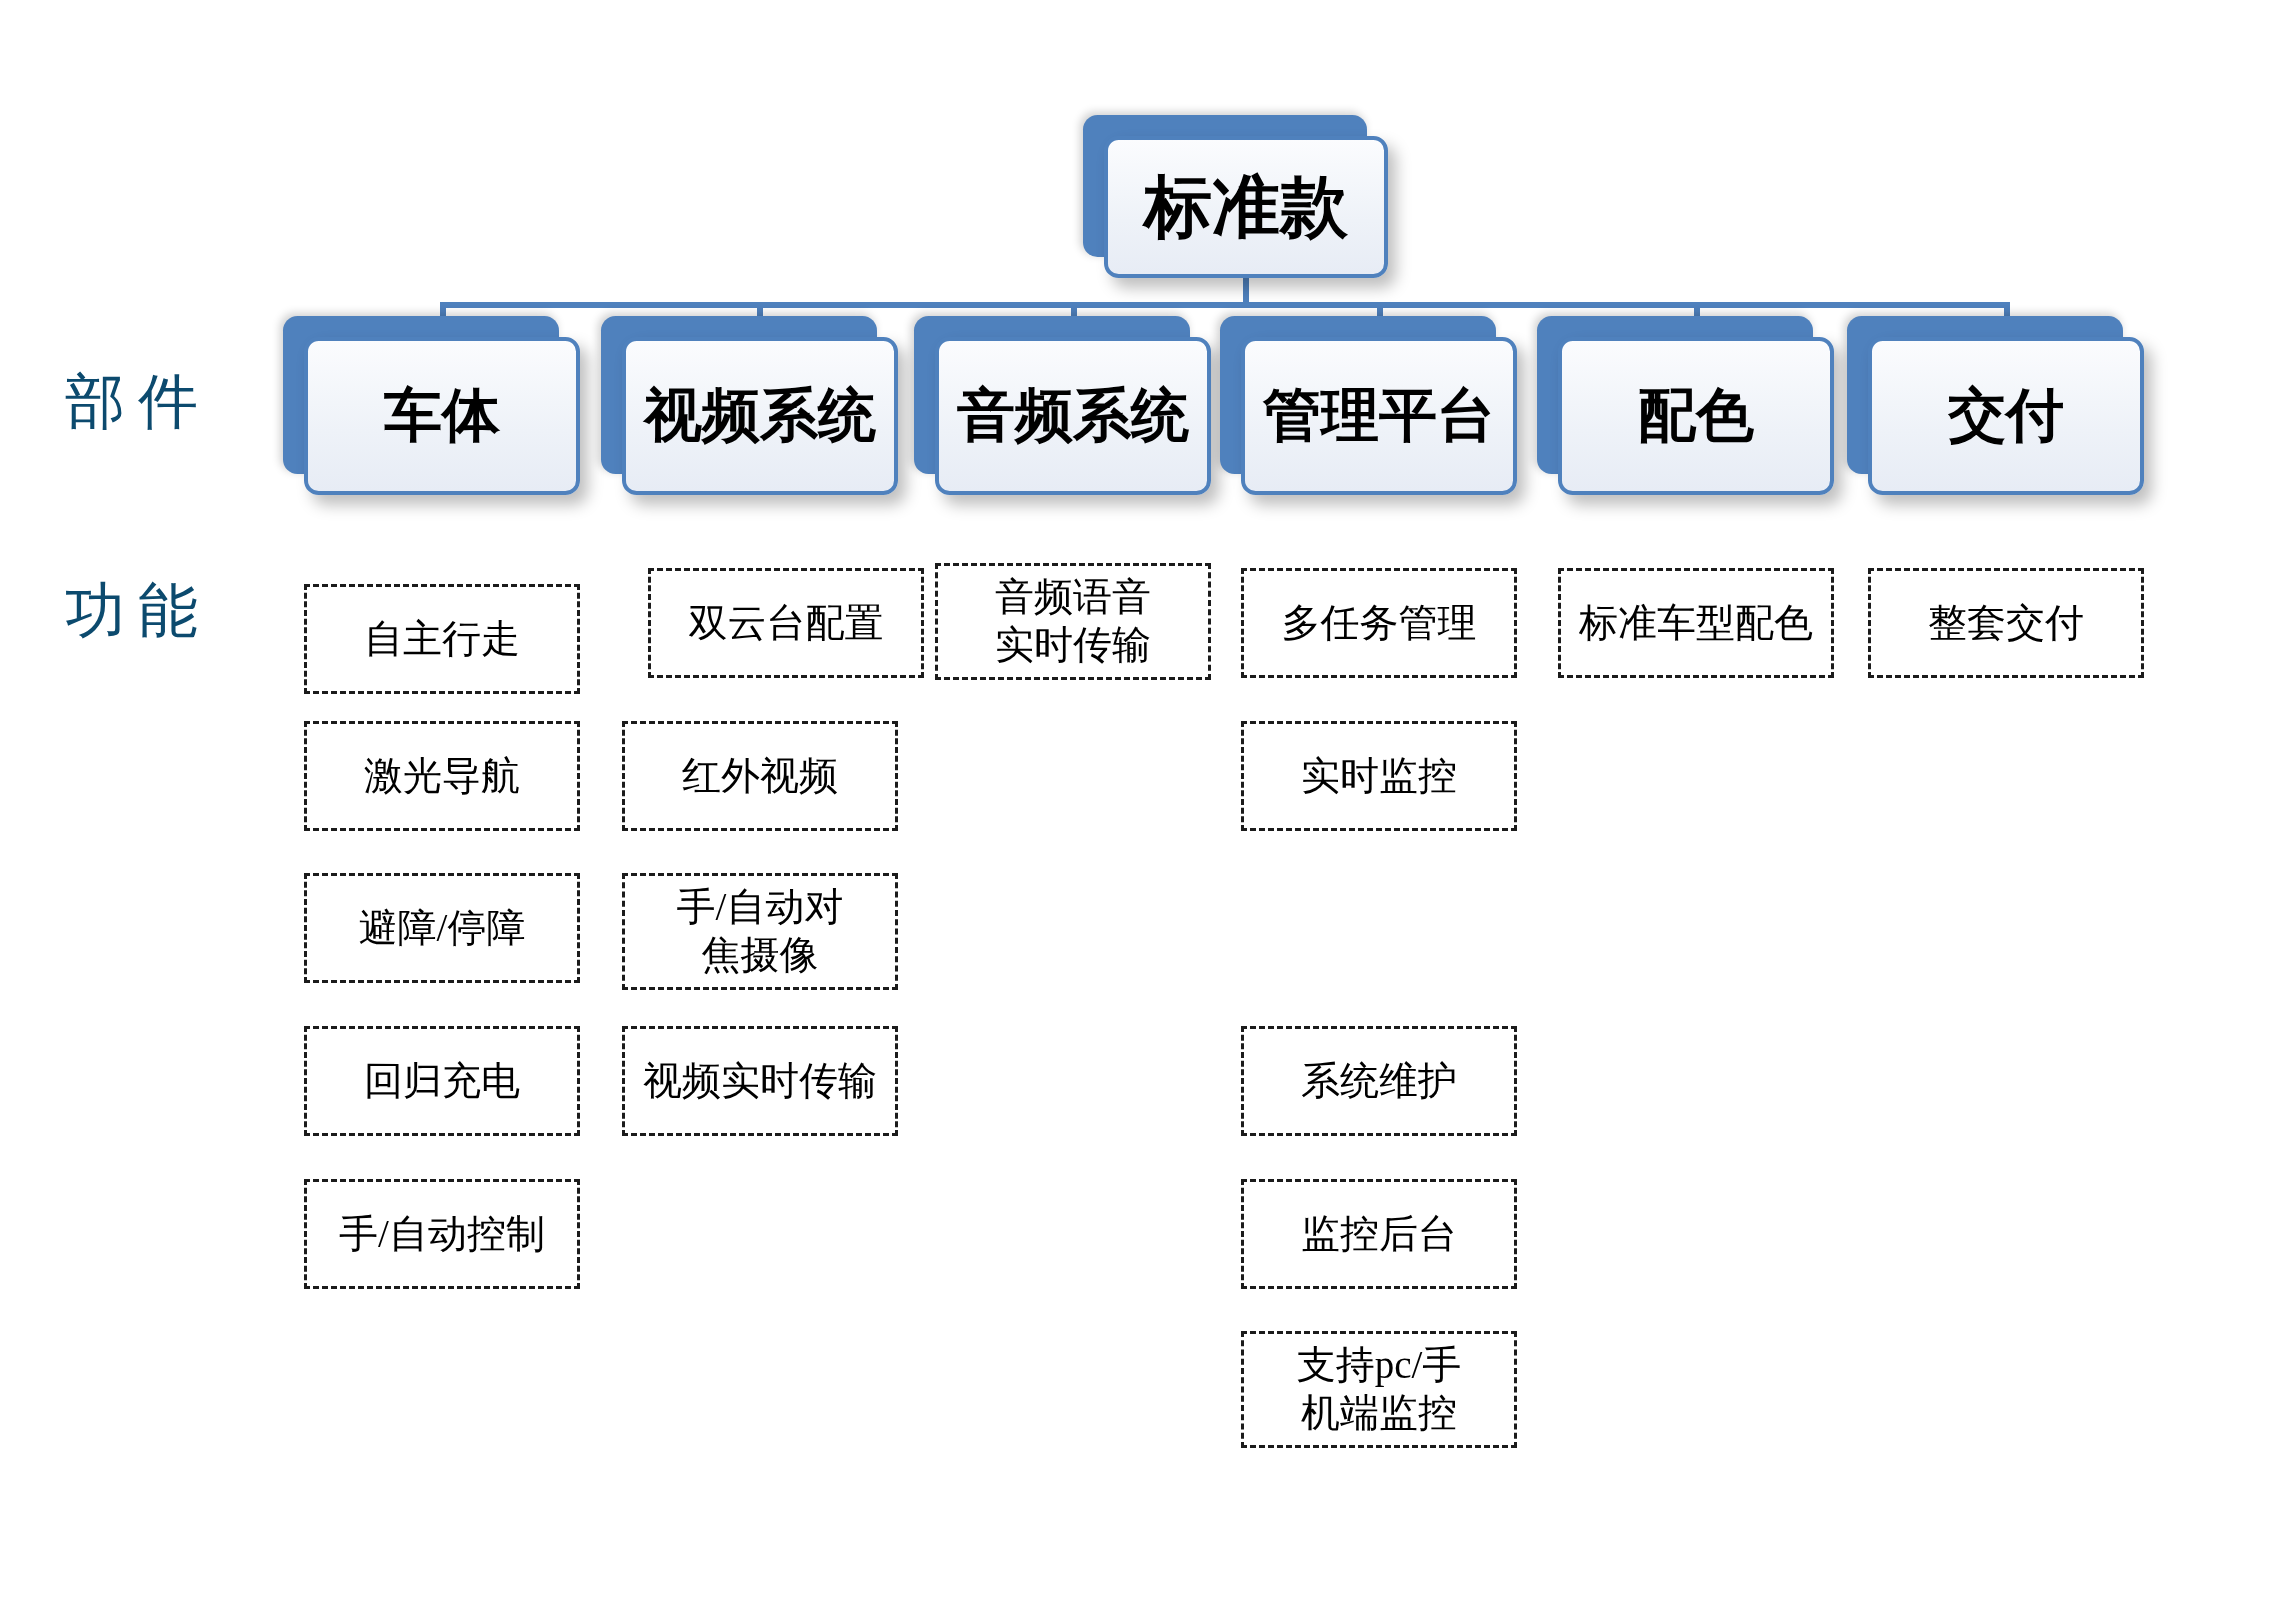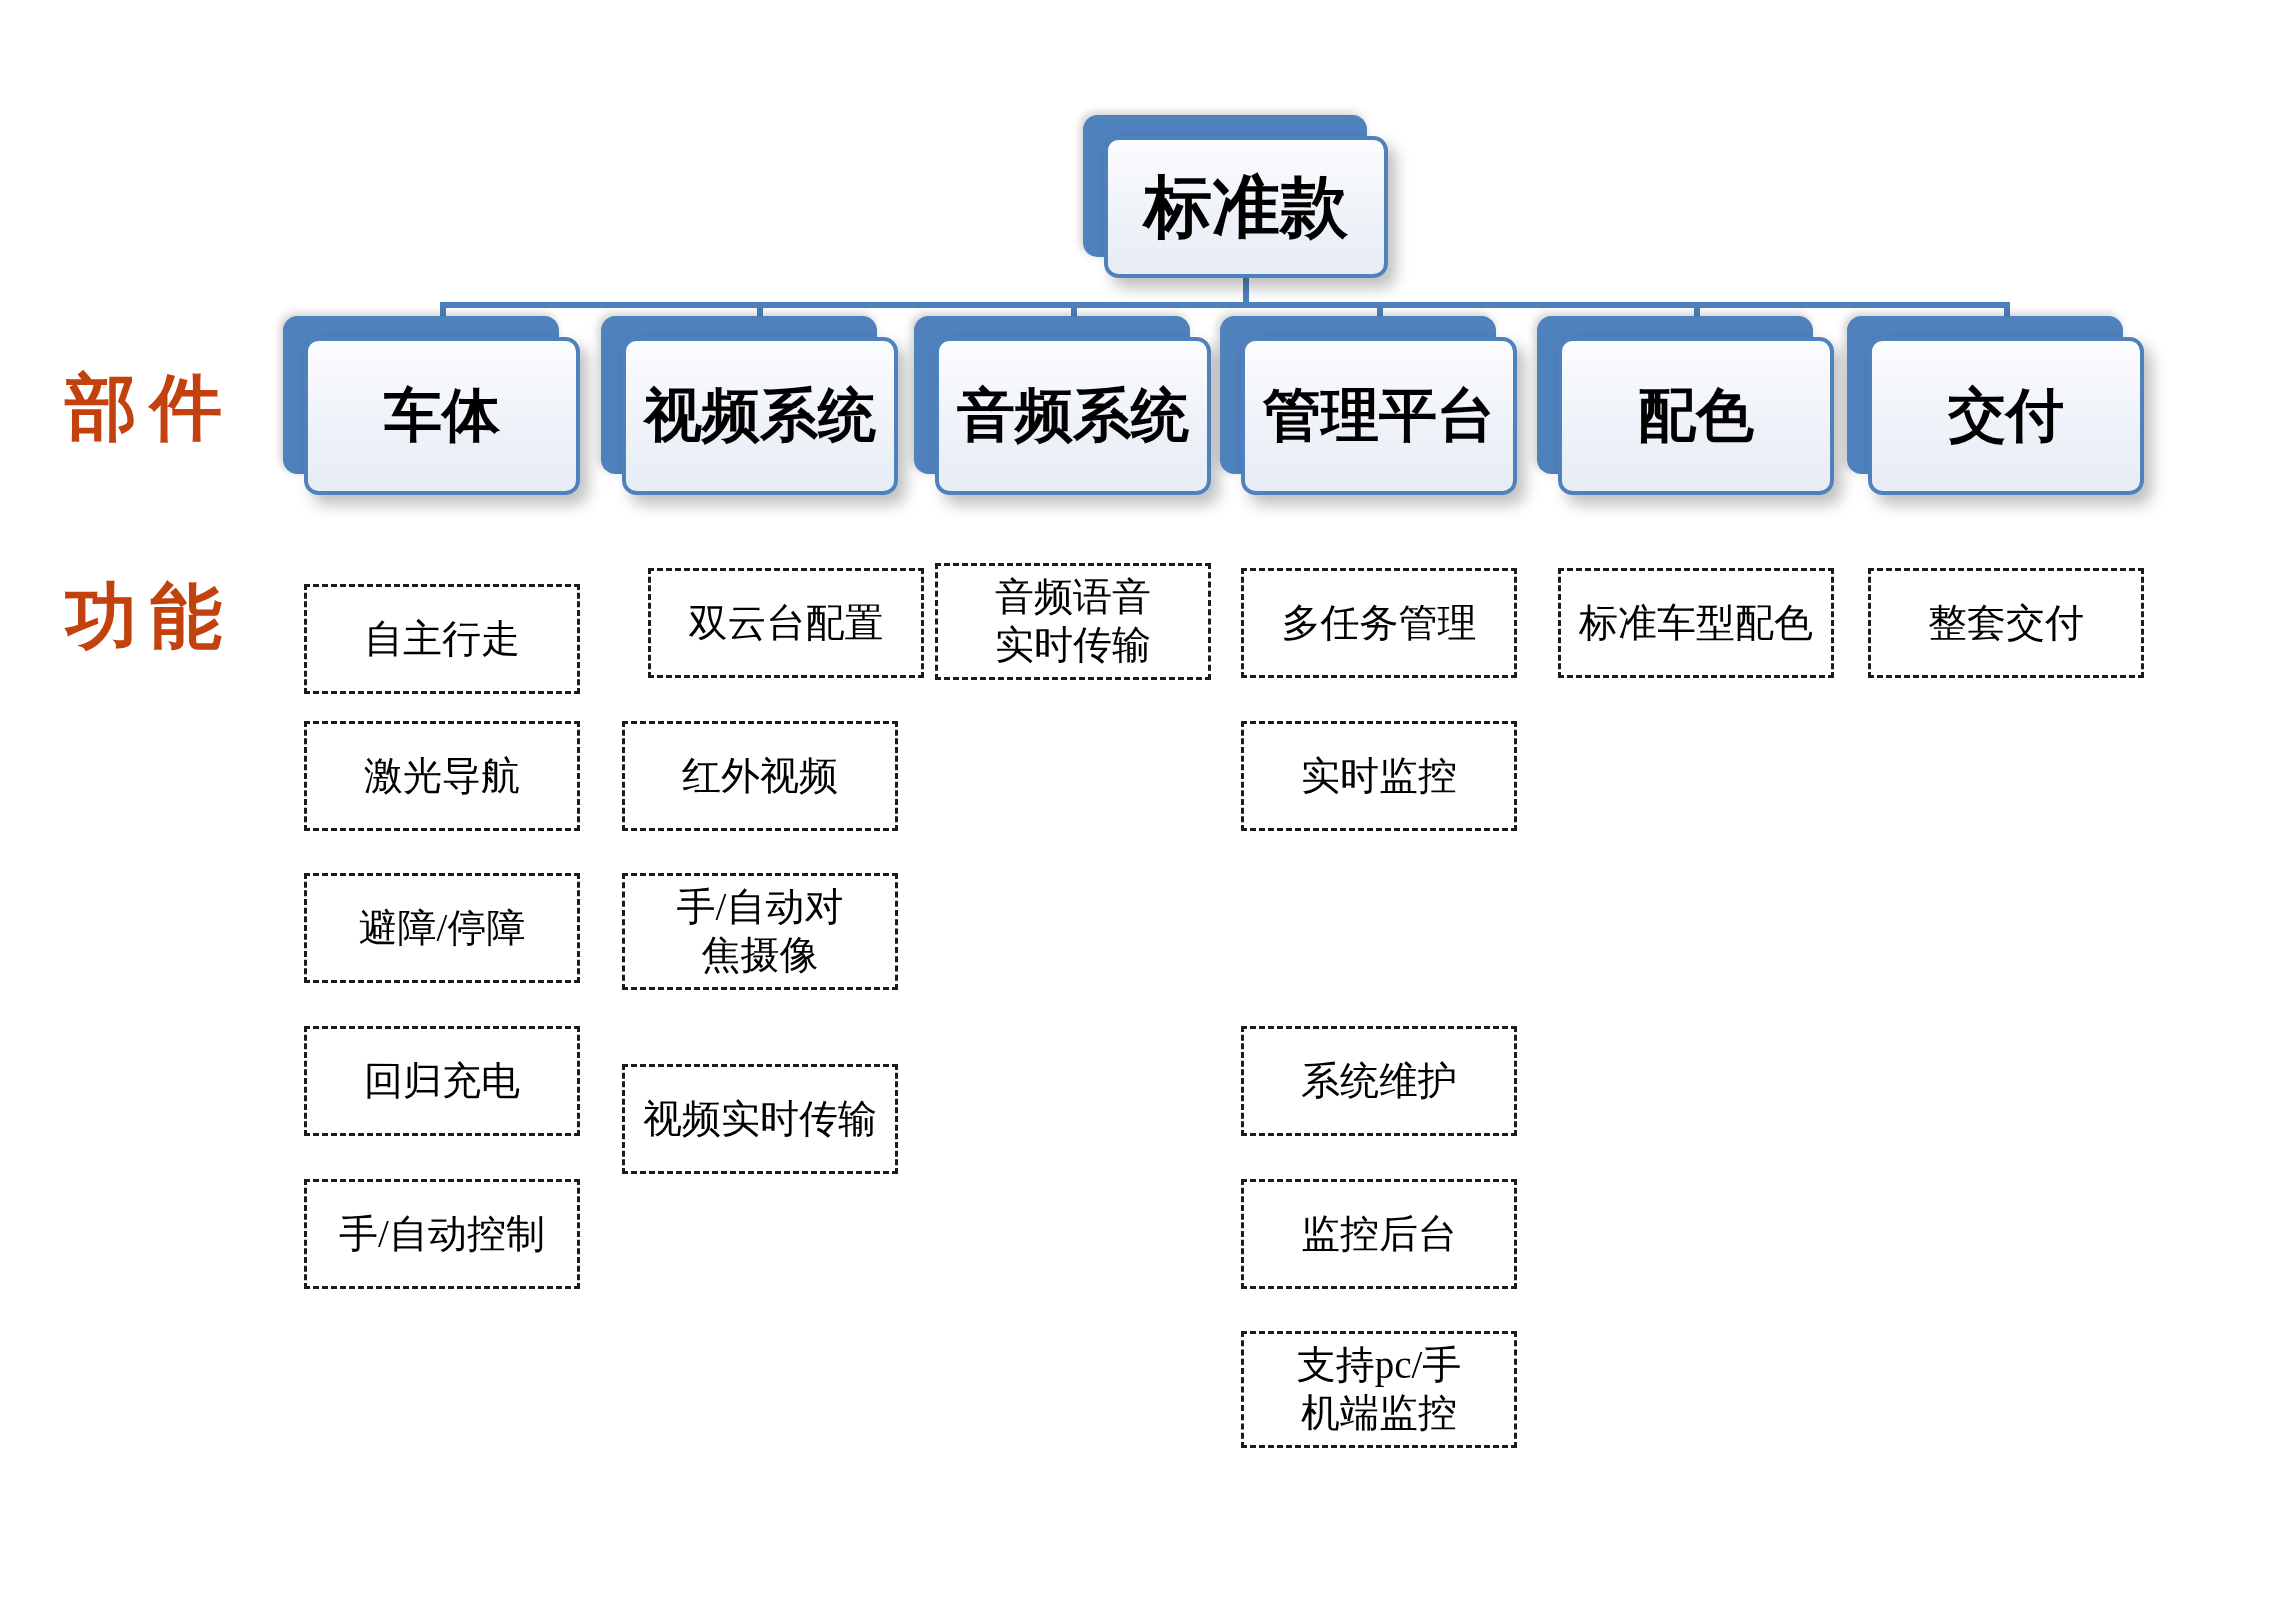--- a/index.html
+++ b/index.html
@@ -11,23 +11,23 @@
     position:relative;
     width:2273px;height:1623px;
     background:#ffffff;
     font-family:"Liberation Serif","DejaVu Serif",serif;
     overflow:hidden;
   }
 
   
   .row-label{
     position:absolute;
-    font-size:72px;
-    font-weight:bold;
-    color:#c2410c;
+    font-size:60px;
+    font-weight:normal;
+    color:#0c4a6e;
     letter-spacing:13px;
     line-height:1;
   }
 
   
   .node{
     position:absolute;
     width:276px;height:158px;
     z-index:3;
   }
@@ -122,21 +122,21 @@
   <div class="fn" style="left:304px;top:584px;">自主行走</div>
   <div class="fn" style="left:304px;top:721px;font-family:Liberation Serif, serif;">激光导航</div>
   <div class="fn" style="left:304px;top:873px;">避障/停障</div>
   <div class="fn" style="left:304px;top:1026px;">回归充电</div>
   <div class="fn" style="left:304px;top:1179px;">手/自动控制</div>
 
   <div class="fn" style="left:648px;top:568px;text-align:center;">双云台配置</div>
   <div class="fn" style="left:622px;top:721px;">红外视频</div>
   <div class="fn" style="left:622px;top:873px;">手/自动对
 焦摄像</div>
-  <div class="fn" style="left:622px;top:1064px;font-family:Liberation Serif, serif;">视频实时传输</div>
+  <div class="fn" style="left:622px;top:1026px;font-family:Liberation Serif, serif;">视频实时传输</div>
 
   <div class="fn" style="left:935px;top:563px;">音频语音
 实时传输</div>
 
   <div class="fn" style="left:1241px;top:568px;">多任务管理</div>
   <div class="fn" style="left:1241px;top:721px;">实时监控</div>
   <div class="fn" style="left:1241px;top:1026px;">系统维护</div>
   <div class="fn" style="left:1241px;top:1179px;">监控后台</div>
   <div class="fn" style="left:1241px;top:1331px;">支持pc/手
 机端监控</div>

